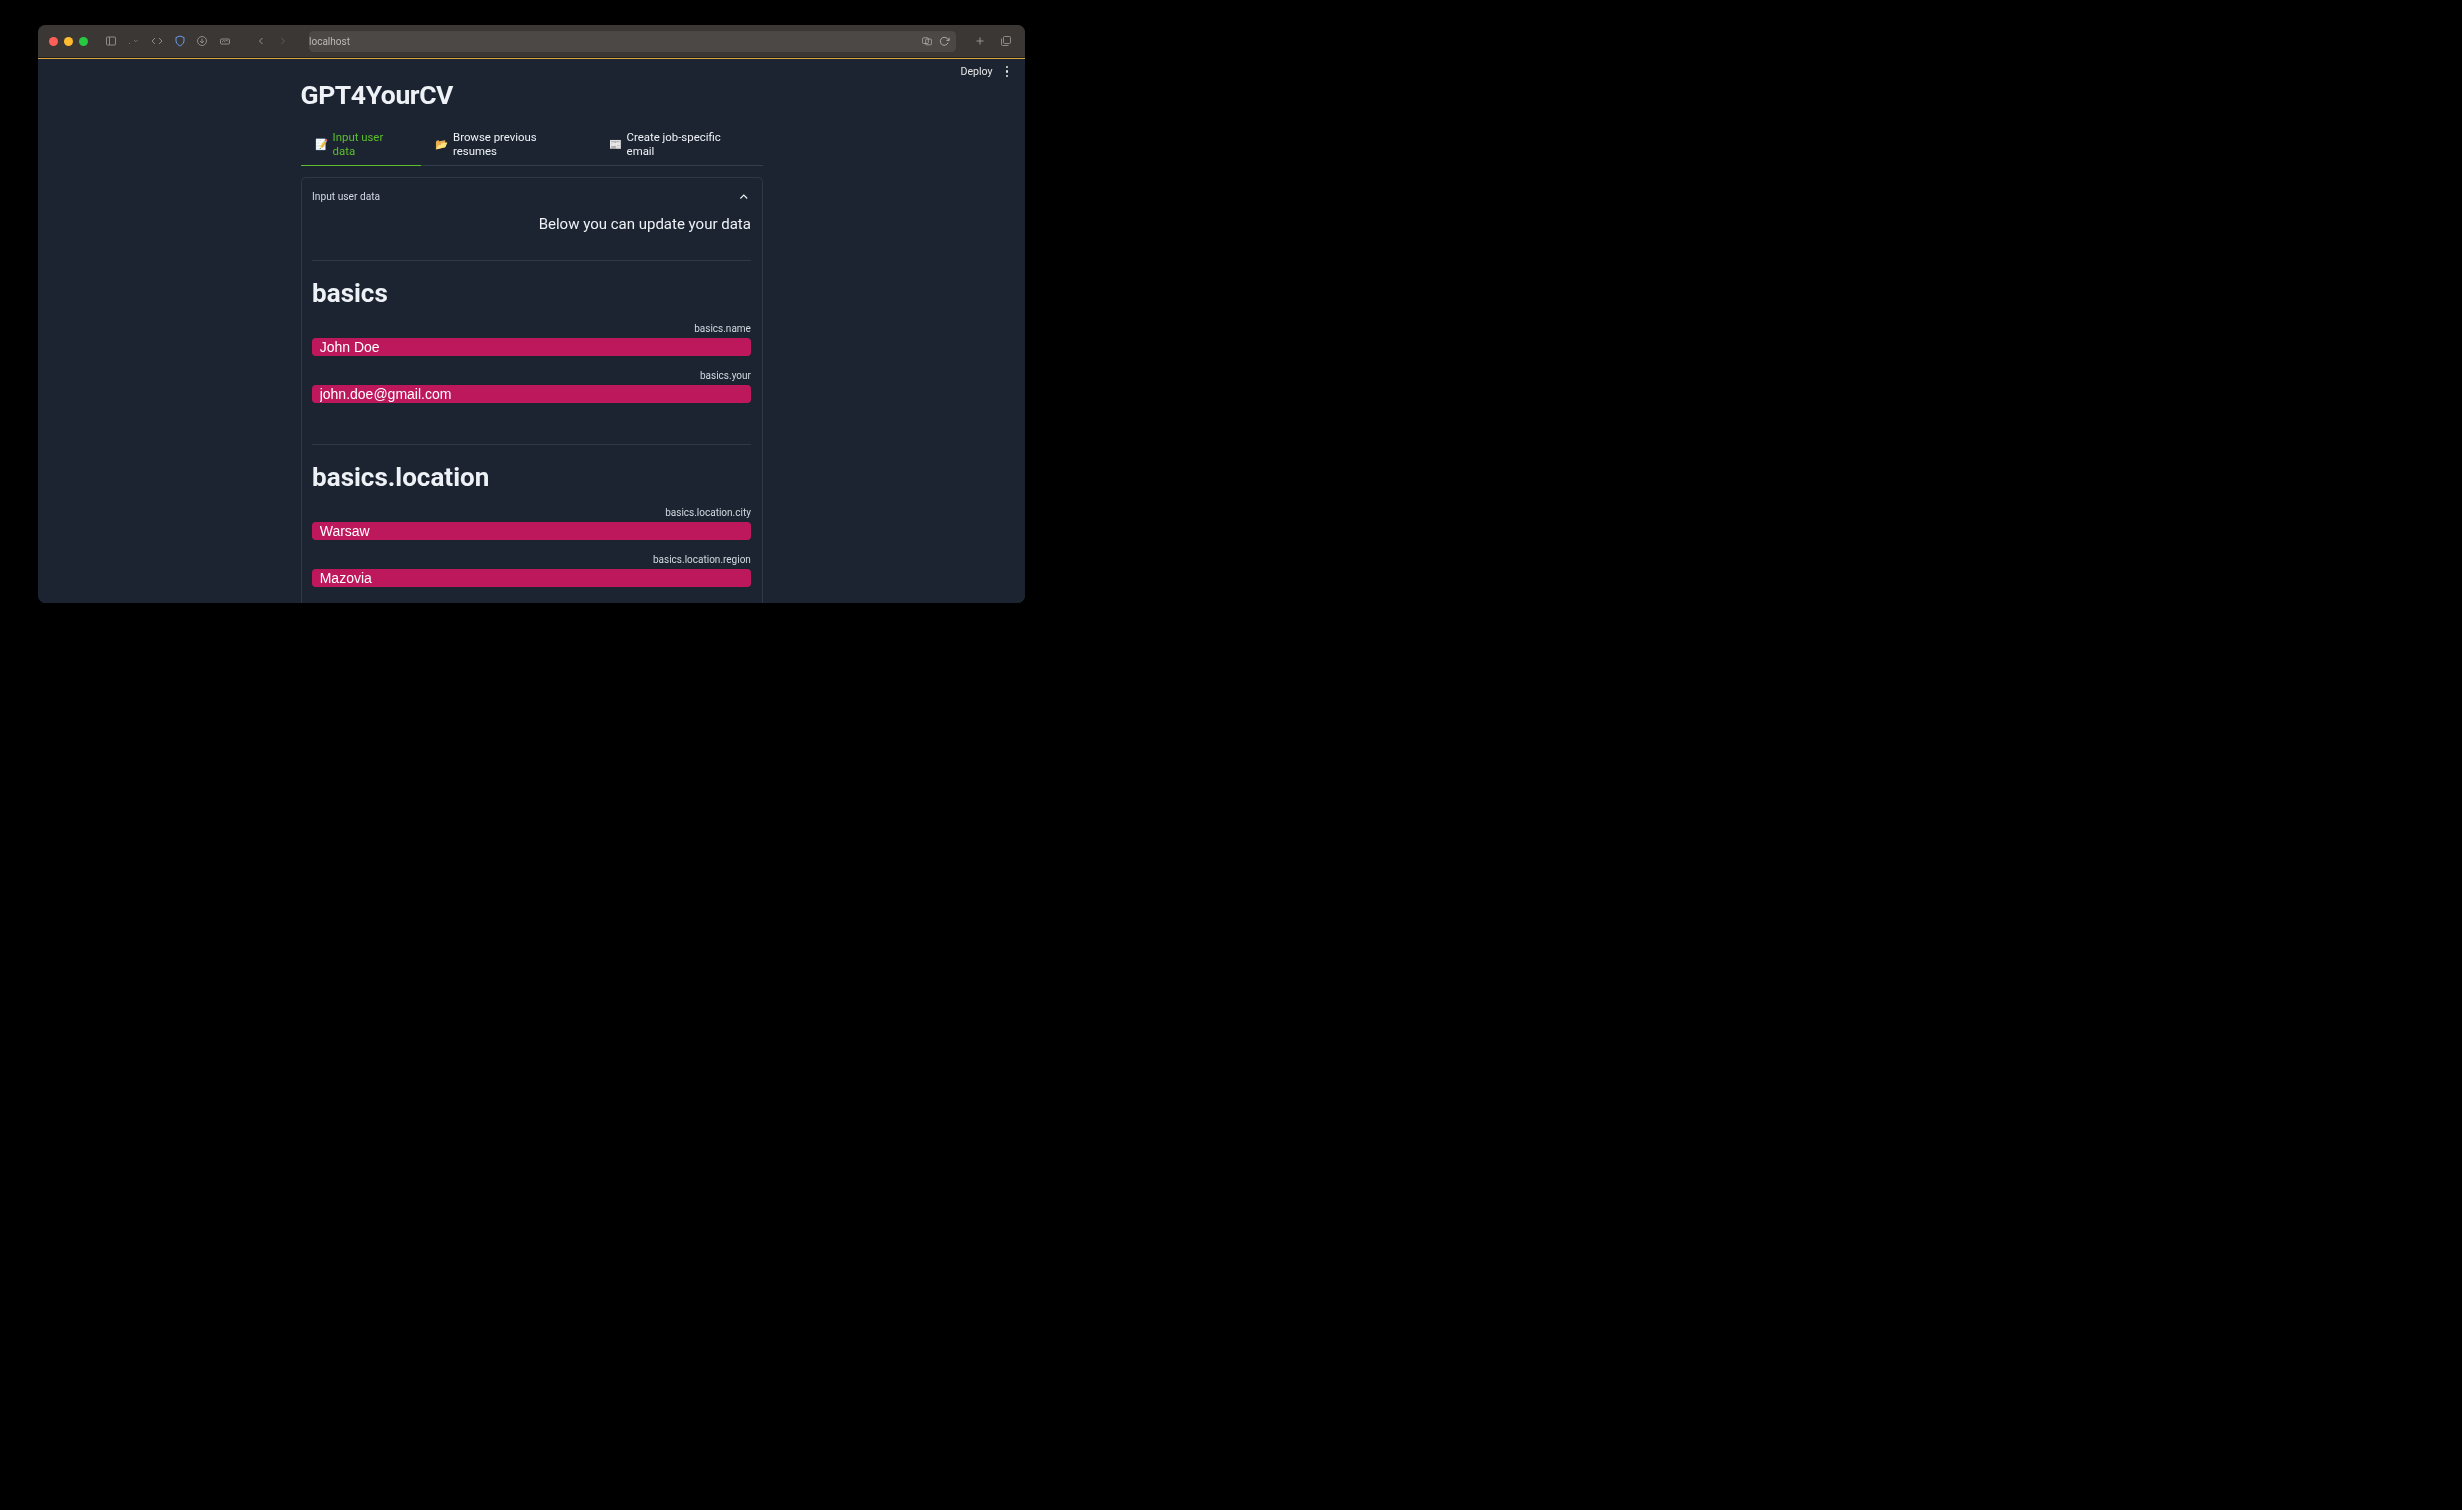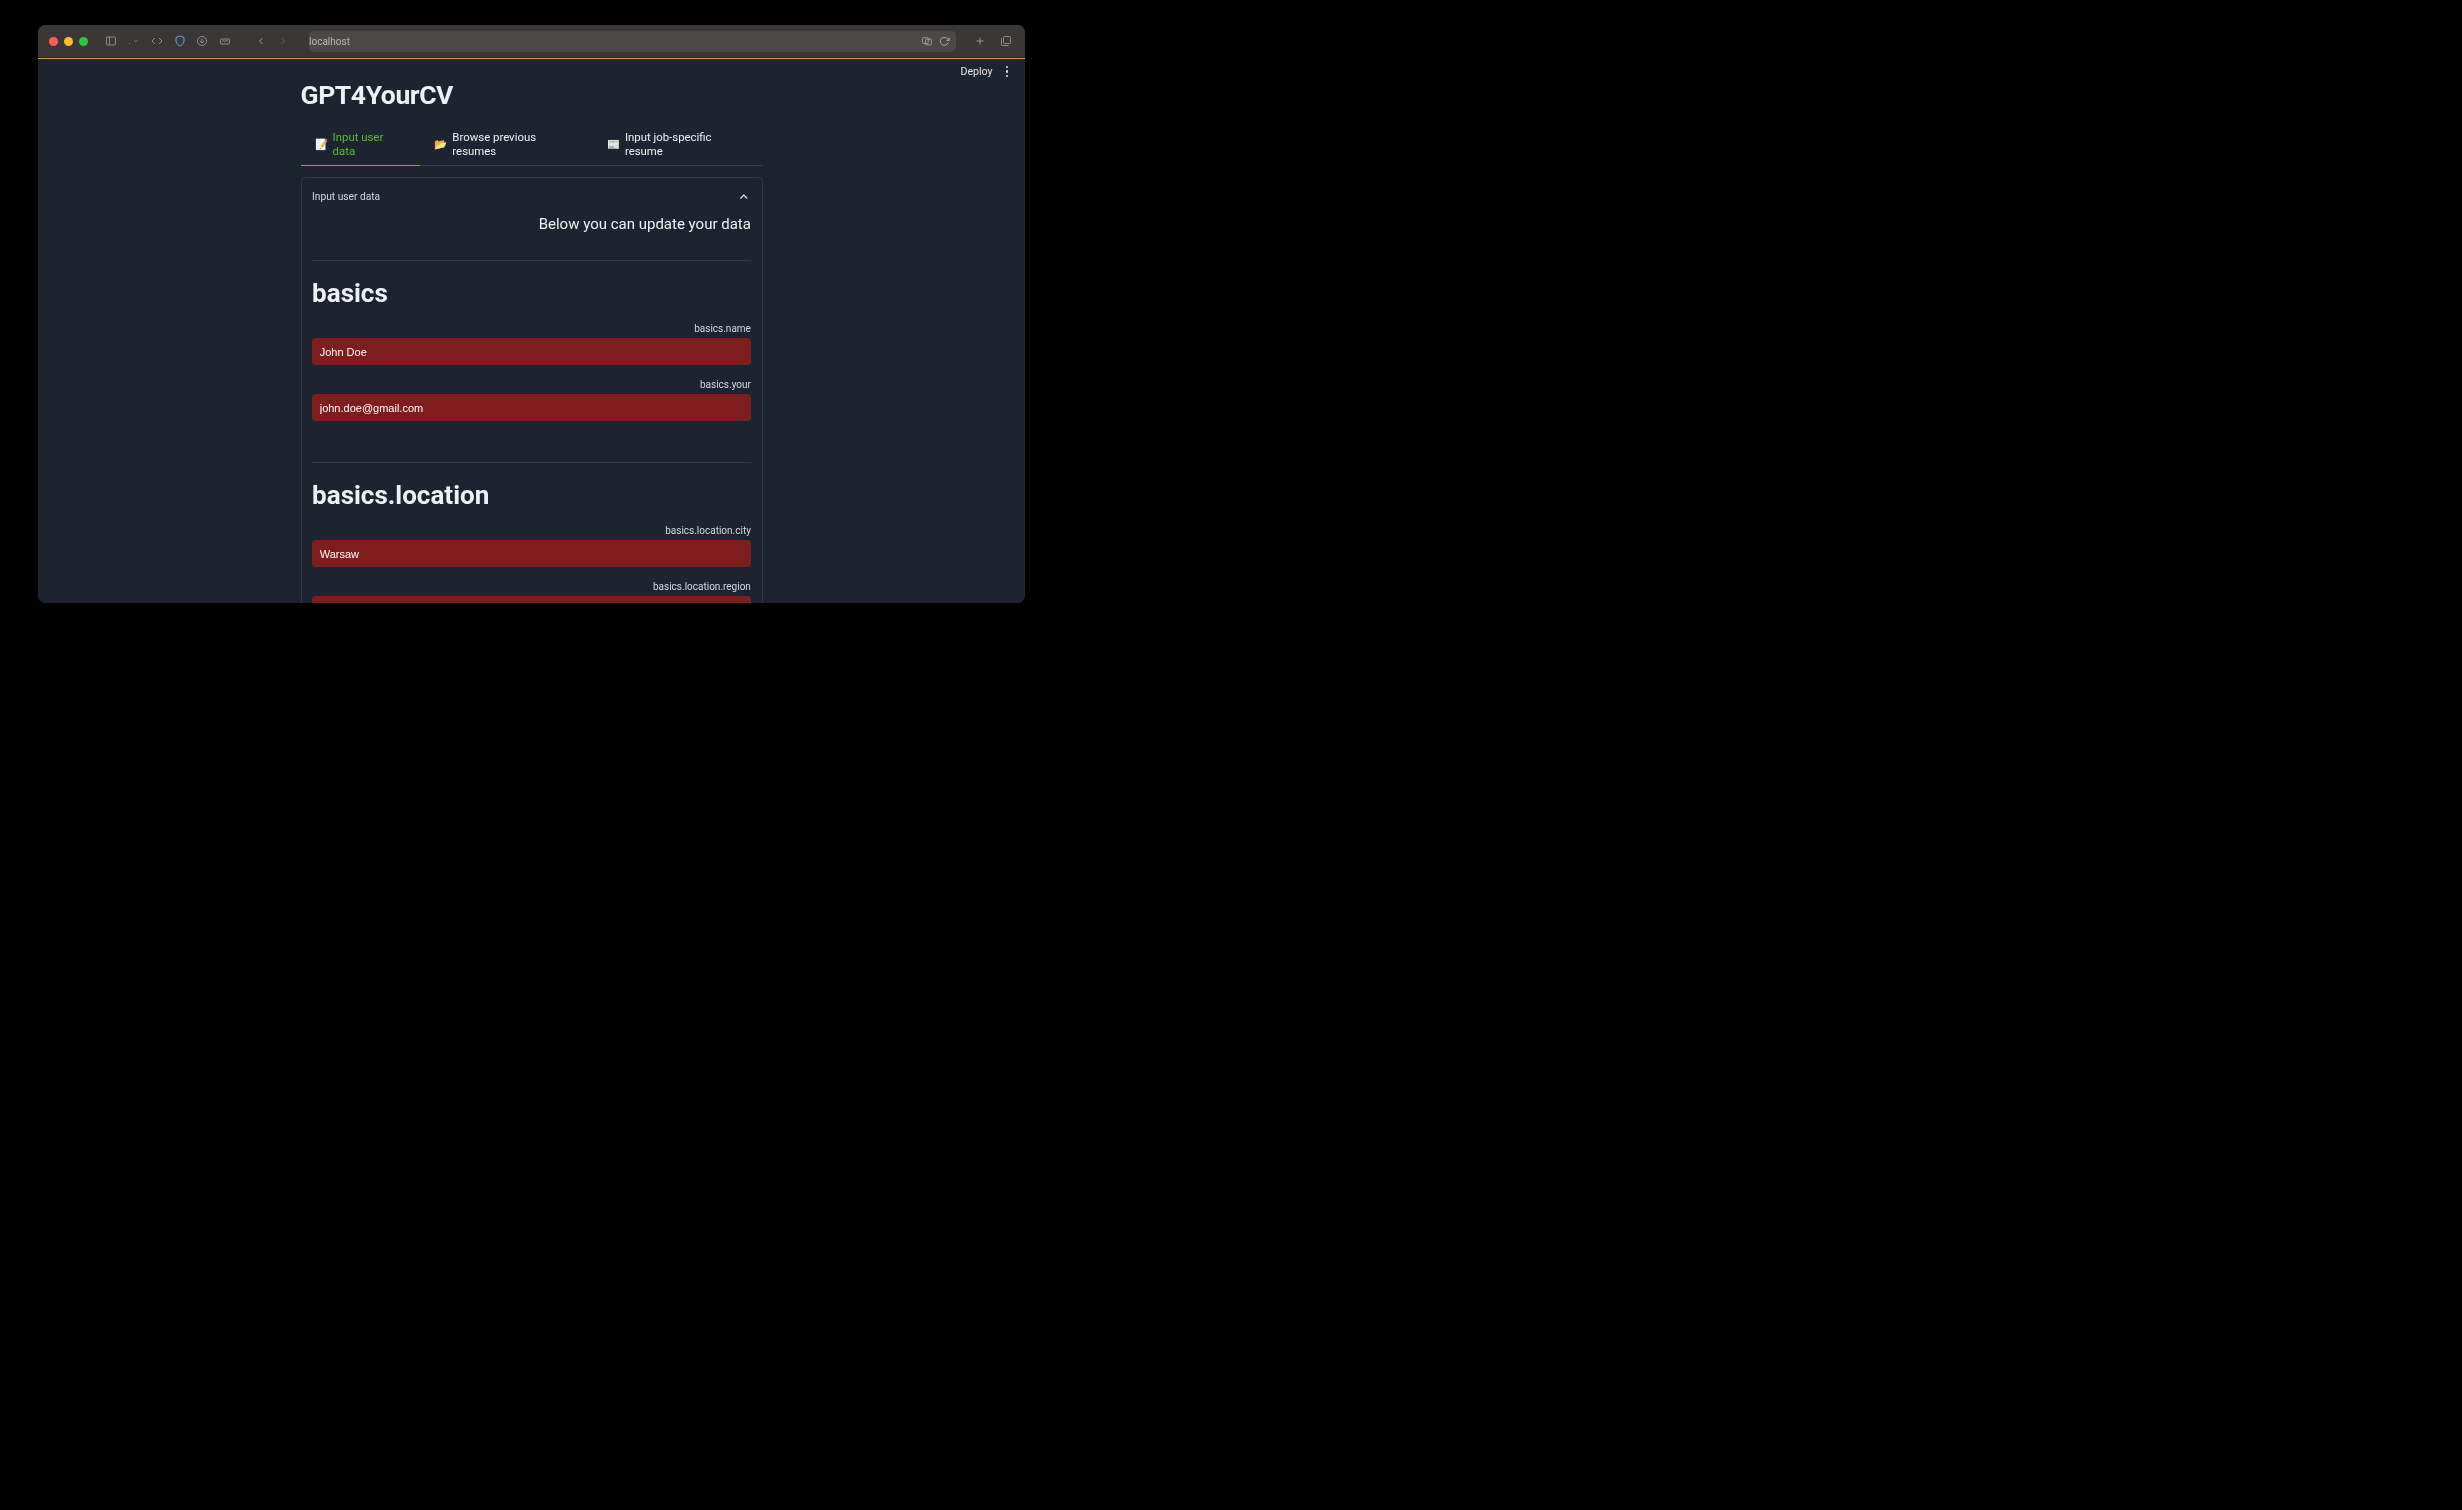--- a/index.html
+++ b/index.html
@@ -105,22 +105,22 @@
 }
 .panel-header {
   display:flex; justify-content:space-between; align-items:center;
 }
 .panel-header-title { font-size: 10.2px; color:#d3d9e1; }
 .subtext { font-size: 15px; color:#eef2f6; margin-top: 12px; text-align: right; }
 .divider { height:0.8px; background:#2e3848; margin: 27px 0 16.7px; }
 .section-heading { font-size: 26px; font-weight:700; margin-bottom: 15px; }
 .field-label { font-size: 10px; color:#d3d9e1; margin-bottom:4.5px;text-align:right; }
 .field-input {
-  width:100%; height:27px; border:none; border-radius:3.8px;
-  background:#7f1d1d; color:#fff; padding: 0 7.6px; font-size:11px;
+  width:100%; height:18px; border:none; border-radius:3.8px;
+  background:#be185d; color:#fff; padding: 0 7.6px; font-size:14px;
   margin-bottom: 13.6px;
 }
 .field-input::placeholder { color:#fff; }
 .chev { width:13.6px; height:13.6px; color:#eef2f6; }
 .kebab { display:flex; flex-direction:column; gap:2.3px; cursor:pointer; padding:3px;}
 .kebab span { width:2.3px; height:2.3px; background:#e6e6e6; border-radius:50%; }
 </style>
 </head>
 <body>
 
@@ -226,21 +226,21 @@
         <div class="tab active">
           <span class="emoji">📝</span>
           <span>Input user data</span>
         </div>
         <div class="tab">
           <span class="emoji">📂</span>
           <span>Browse previous resumes</span>
         </div>
         <div class="tab">
           <span class="emoji">📰</span>
-          <span>Input job-specific resume</span>
+          <span>Create job-specific email</span>
         </div>
       </div>
 
       <div class="panel">
         <div class="panel-header">
           <span class="panel-header-title">Input user data</span>
           <svg class="chev" viewBox="0 0 24 24" fill="none" stroke="currentColor" stroke-width="2">
               <polyline points="18 15 12 9 6 15"></polyline>
             </svg>
         </div>

